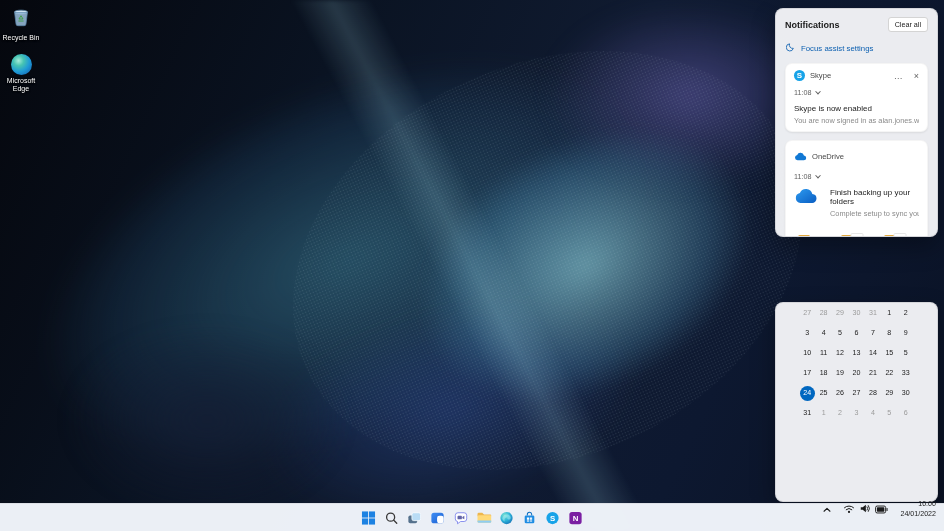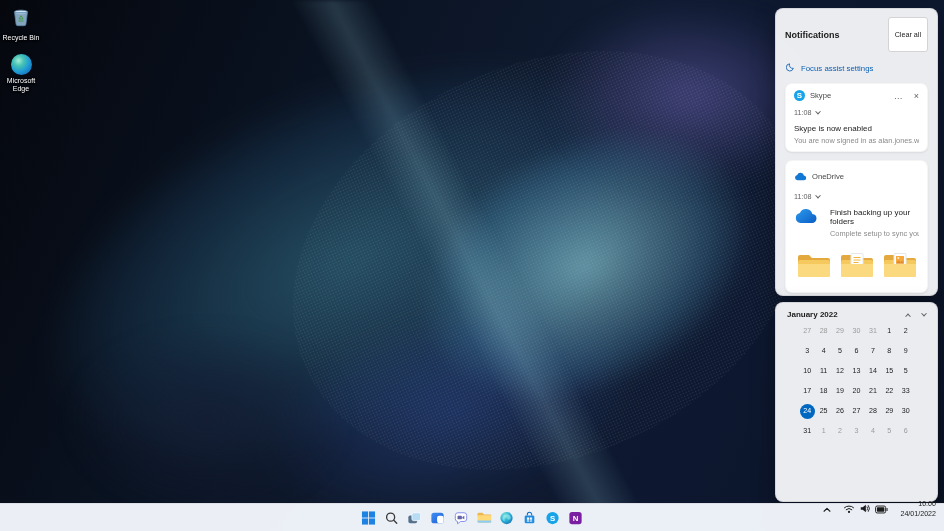--- a/index.html
+++ b/index.html
@@ -47,27 +47,27 @@
   .dicon-label { font-size: 7px; color: #fff; text-align: center; line-height: 1.2;
     text-shadow: 0 1px 2px rgba(0,0,0,0.9), 0 0 2px rgba(0,0,0,0.7); max-width: 46px; }
   .edge-orb { width: 21px; height: 21px; border-radius: 50%;
     background: radial-gradient(circle at 36% 32%, #a5ecd9 0%, #47c4b2 26%, #1f9ad6 56%, #1256a8 100%); }
 
   
   .panel { position: absolute; right: 6px; width: 163px;
     background: rgba(243,244,247,0.97);
     border: 1px solid rgba(0,0,0,0.09); border-radius: 8px;
     box-shadow: 0 10px 24px rgba(0,0,0,0.32); overflow: hidden; }
-  .notif-panel { top: 8px; height: 288px; padding: 8px 9px; }
+  .notif-panel { top: 8px; height: 229px; padding: 8px 9px; }
   .cal-panel { top: 302px; height: 200px; }
 
   .notif-head { display: flex; align-items: center; justify-content: space-between; }
   .notif-title { font-size: 9px; font-weight: bold; color: #1b1b1b; }
   .clear-all { font-size: 7.2px; color: #1b1b1b; background: #fff;
-    border: 1px solid #d4d4d4; border-radius: 3px; padding: 12px 6px; cursor: pointer; }
+    border: 1px solid #d4d4d4; border-radius: 3px; padding: 2px 6px; cursor: pointer; }
 
   .focus-row { display: flex; align-items: center; gap: 5px; margin-top: 9px;
     font-size: 7.8px; color: var(--focus, #0b5fb0); cursor: pointer; padding: 1px 1px; }
 
   .ncard { background: #fff; border-radius: 7px; margin-top: 8px; padding: 6px 8px;
     box-shadow: 0 1px 2px rgba(0,0,0,0.08); border: 1px solid rgba(0,0,0,0.04); }
   .ncard-head { display: flex; align-items: center; gap: 5px; }
   .ncard-app { font-size: 7.6px; color: #454545; flex: 1; }
   .ncard-more { font-size: 9px; color: #5f5f5f; line-height: 6px; cursor: pointer; }
   .ncard-close { font-size: 9px; color: #5f5f5f; margin-left: 6px; cursor: pointer; }
@@ -236,27 +236,20 @@
         <rect x="15" y="6" width="8" height="7.5" fill="#f6a83c"></rect>
         <circle cx="17.3" cy="8" r="1.1" fill="#fde9c8"></circle>
         <path d="M15 13.5l2.6-3.2 2 2.1 1.5-1.6 1.9 2.7z" fill="#e08a2d"></path>
         <path d="M3 14h32v11a2 2 0 0 1-2 2H5a2 2 0 0 1-2-2z" fill="#fbd97f"></path>
       </svg>
     </div>
   </div>
 </aside>
 
 <aside class="panel cal-panel">
-  <div class="cal-month-row">
-    <span class="cal-month">January 2022</span>
-    <span class="cal-nav">
-      <span class="chev chev-up chev-gray"></span>
-      <span class="chev chev-down chev-gray"></span>
-    </span>
-  </div>
   <div class="cal-grid">
       <div class="cal-cell">
         <div class="cal-day muted">27</div>
       </div>
       <div class="cal-cell">
         <div class="cal-day muted">28</div>
       </div>
       <div class="cal-cell">
         <div class="cal-day muted">29</div>
       </div>

